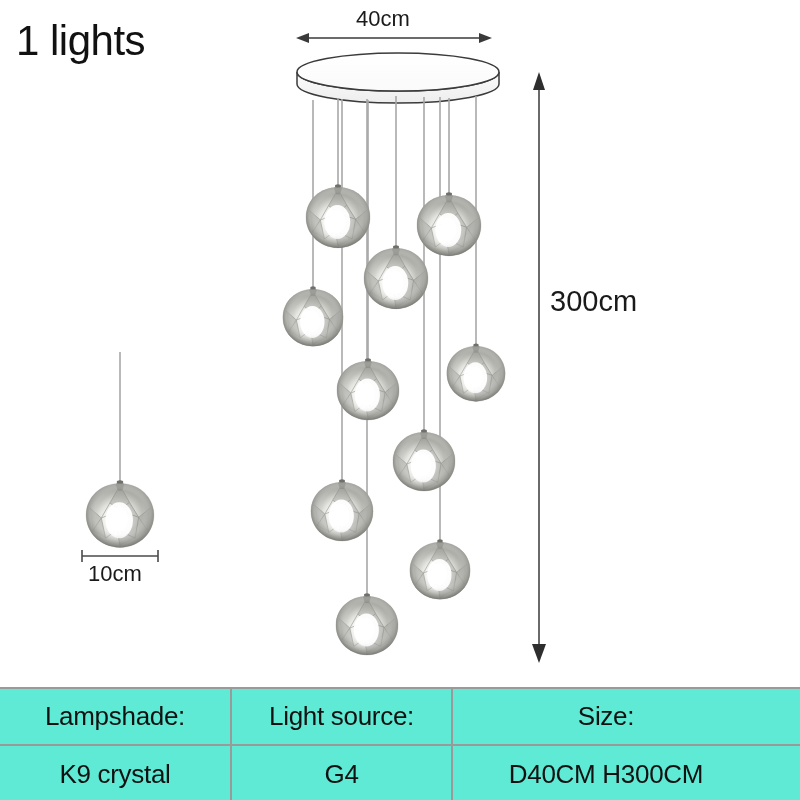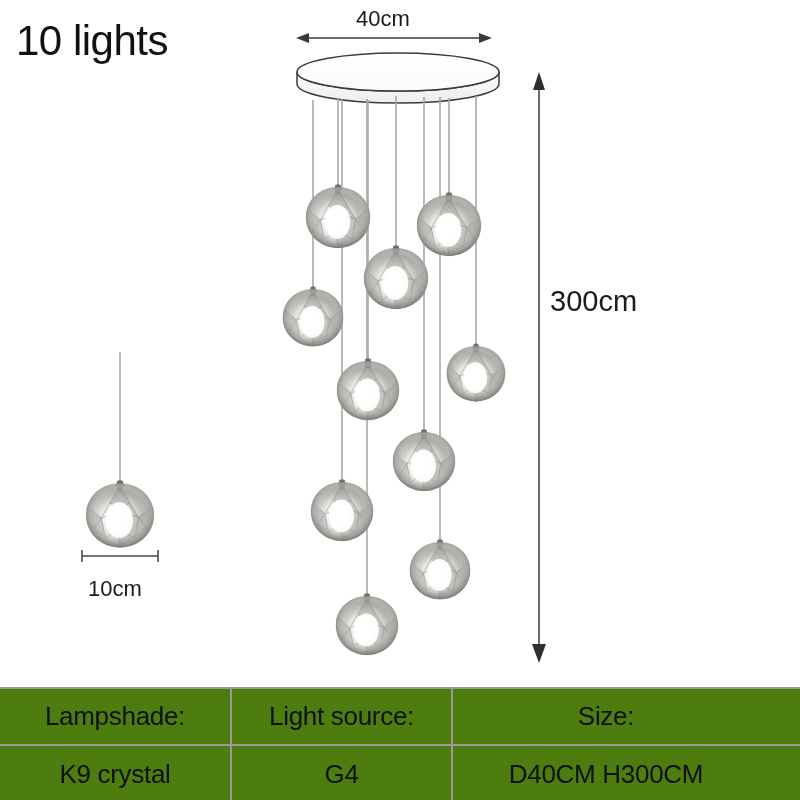--- a/index.html
+++ b/index.html
@@ -30,37 +30,37 @@
 
   
   .dim-label {
     position: absolute;
     color: #1a1a1a;
     white-space: nowrap;
     line-height: 1;
   }
   #label-40cm { left: 340px; top: 8px;  font-size: 22px; margin-left: 16px; }
   #label-300cm{ left: 550px; top: 287px; font-size: 29px; }
-  #label-10cm { left: 88px;  top: 578px; font-size: 22px; }
+  #label-10cm { left: 88px;  top: 563px; font-size: 22px; }
 
   
   #art {
     position: absolute; left: 0; top: 0;
     width: 800px; height: 800px;
     pointer-events: none;
   }
 
   
   #spec-table {
     position: absolute;
     left: 0; top: 687px;
     width: 800px; height: 113px;
     border-top: 2px solid #9a9a9a;
     border-bottom: 0;
-    background: #4d7c0f;
+    background: #5eead4;
   }
   .spec-row {
     display: flex;
     width: 800px;
     height: 56px;
   }
   .spec-row.row-head { border-bottom: 2px solid #9a9a9a; height: 57px; }
   .spec-cell {
     display: flex;
     align-items: center;
@@ -74,21 +74,21 @@
   .spec-cell.c1 { width: 232px; }
   .spec-cell.c2 { width: 221px; }
   .spec-cell.c3 { width: 306px; border-right: 0; }
   .spec-row.row-body .spec-cell { font-size: 26px; }
 </style>
 </head>
 <body>
 
 <div id="stage">
 
-  <div id="title">10 lights</div>
+  <div id="title">1 lights</div>
 
   <div class="dim-label" id="label-40cm">40cm</div>
   <div class="dim-label" id="label-300cm">300cm</div>
   <div class="dim-label" id="label-10cm">10cm</div>
 
   <svg id="art" viewBox="0 0 800 800">
     <defs>
 
       <radialGradient id="gGlow" cx="46%" cy="56%" r="46%">
         <stop offset="0%" stop-color="#ffffff"></stop>

